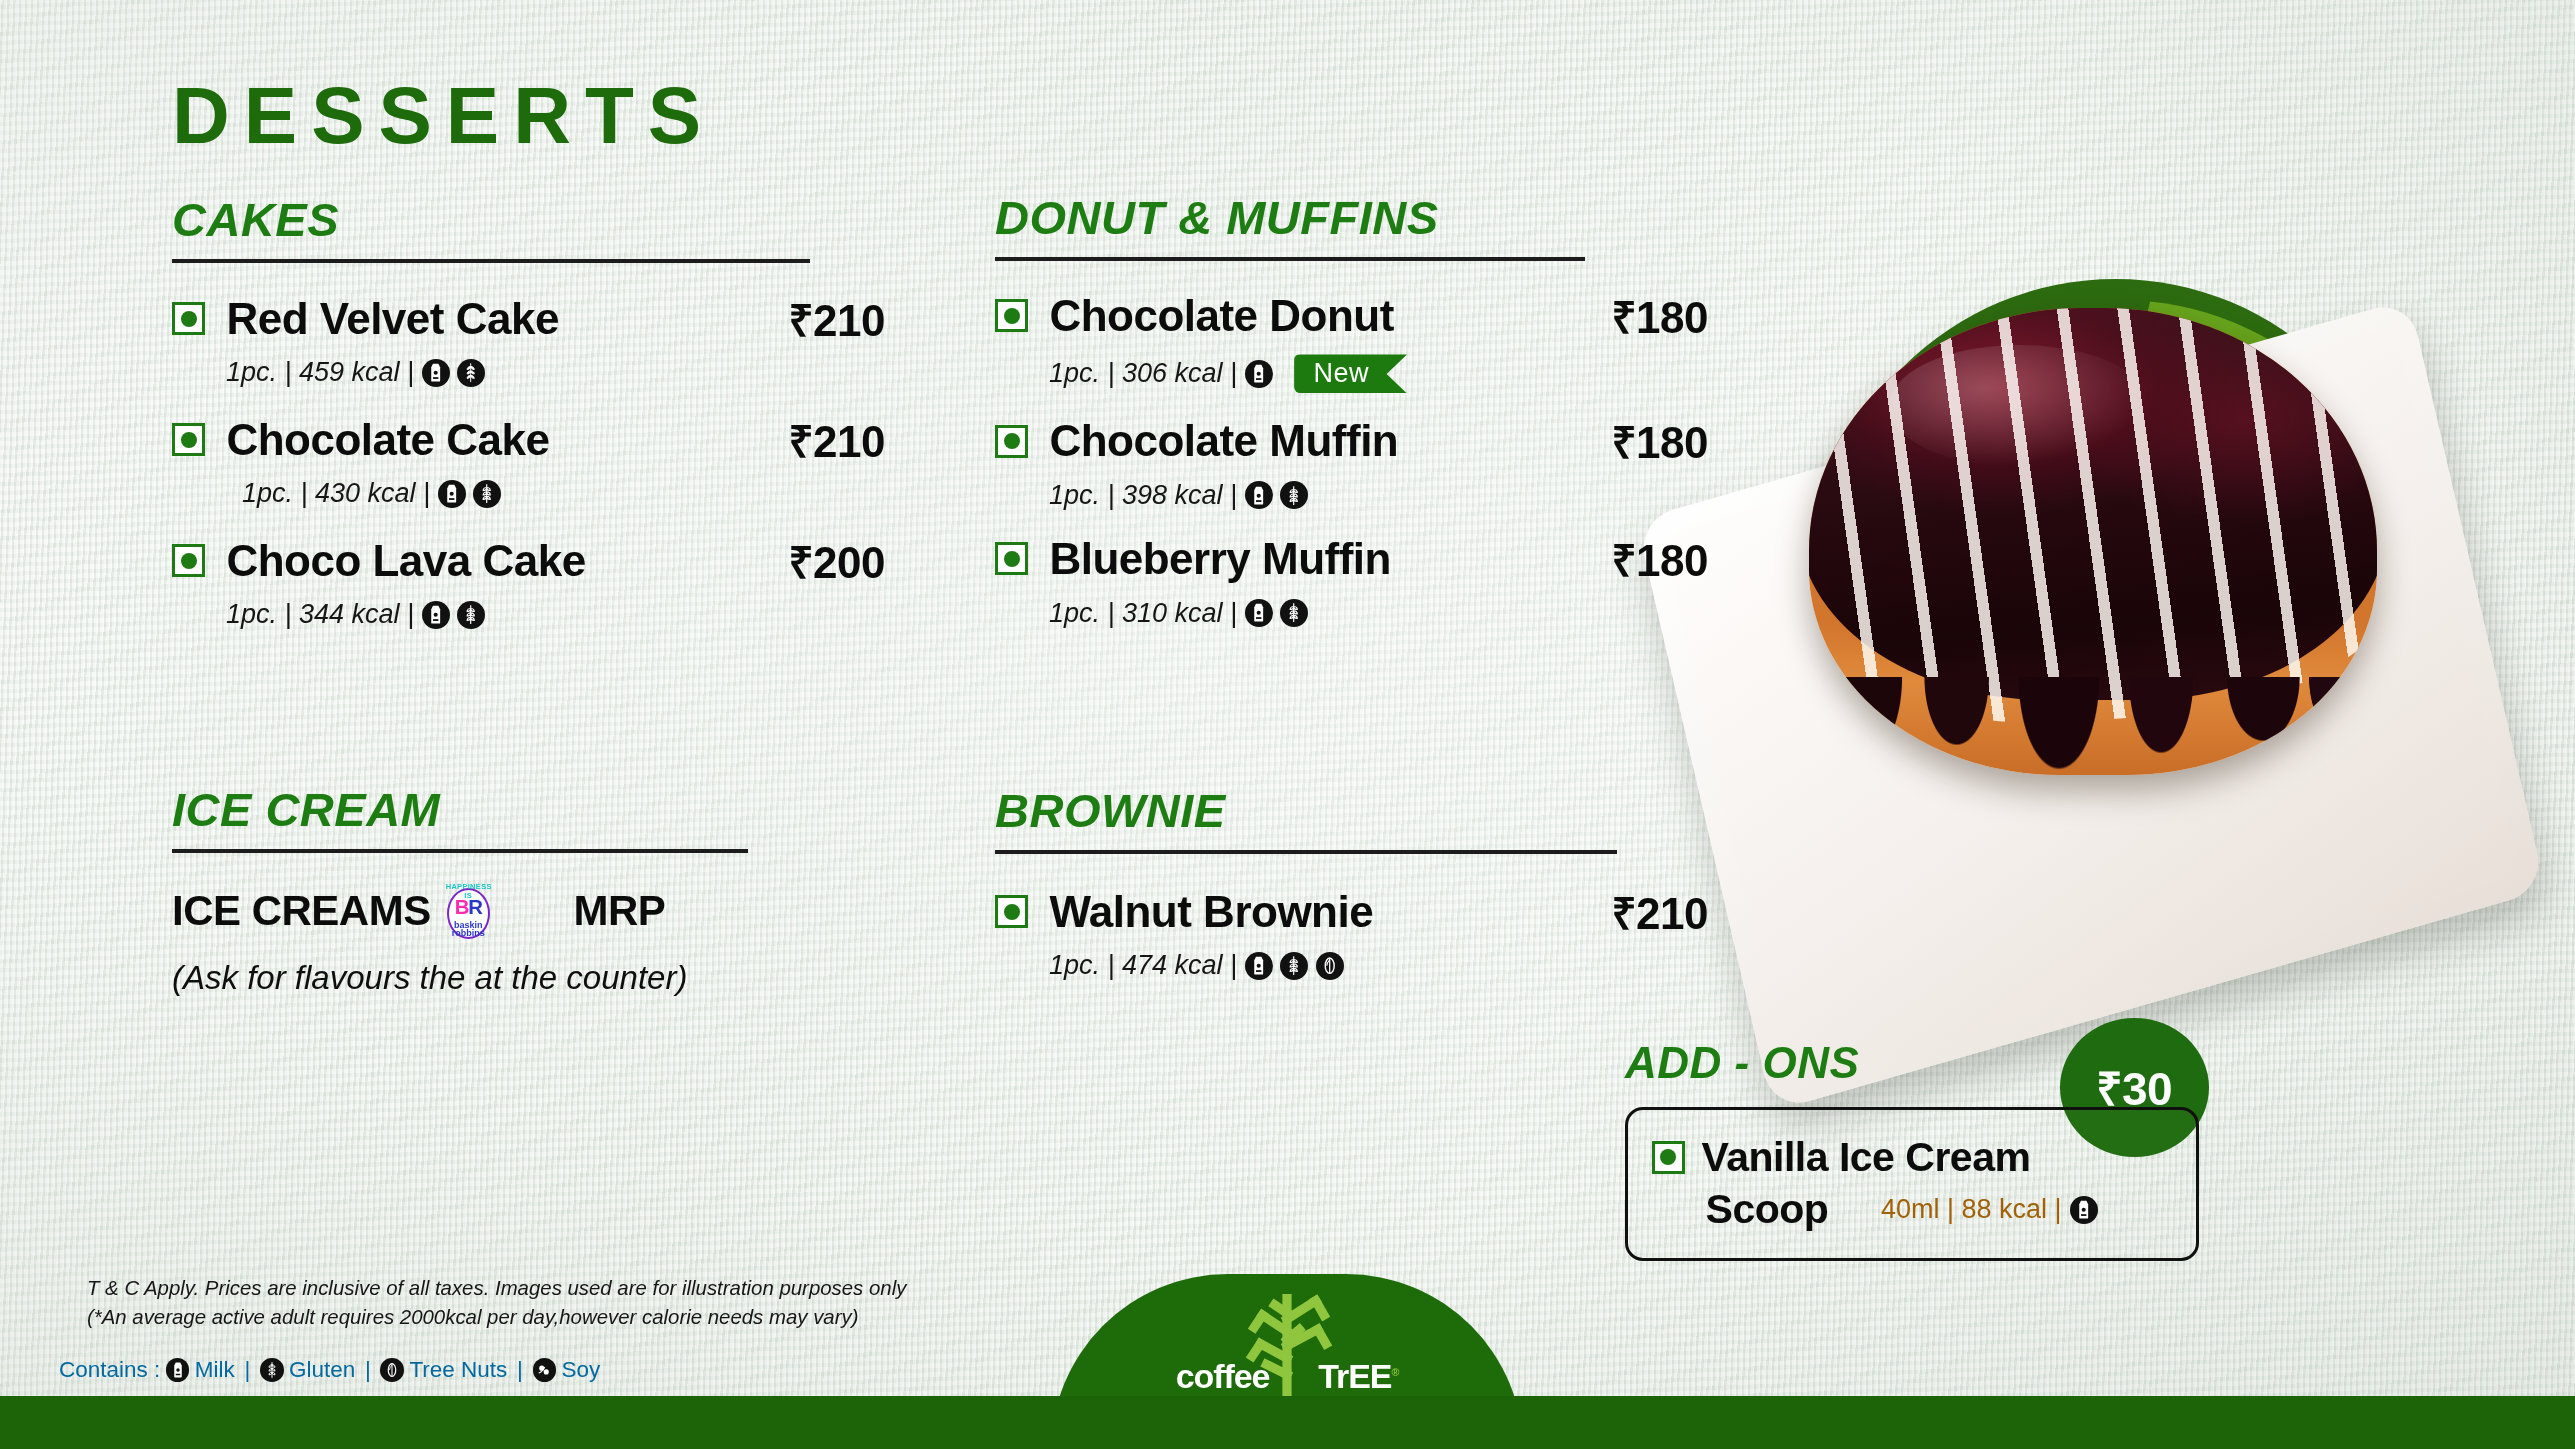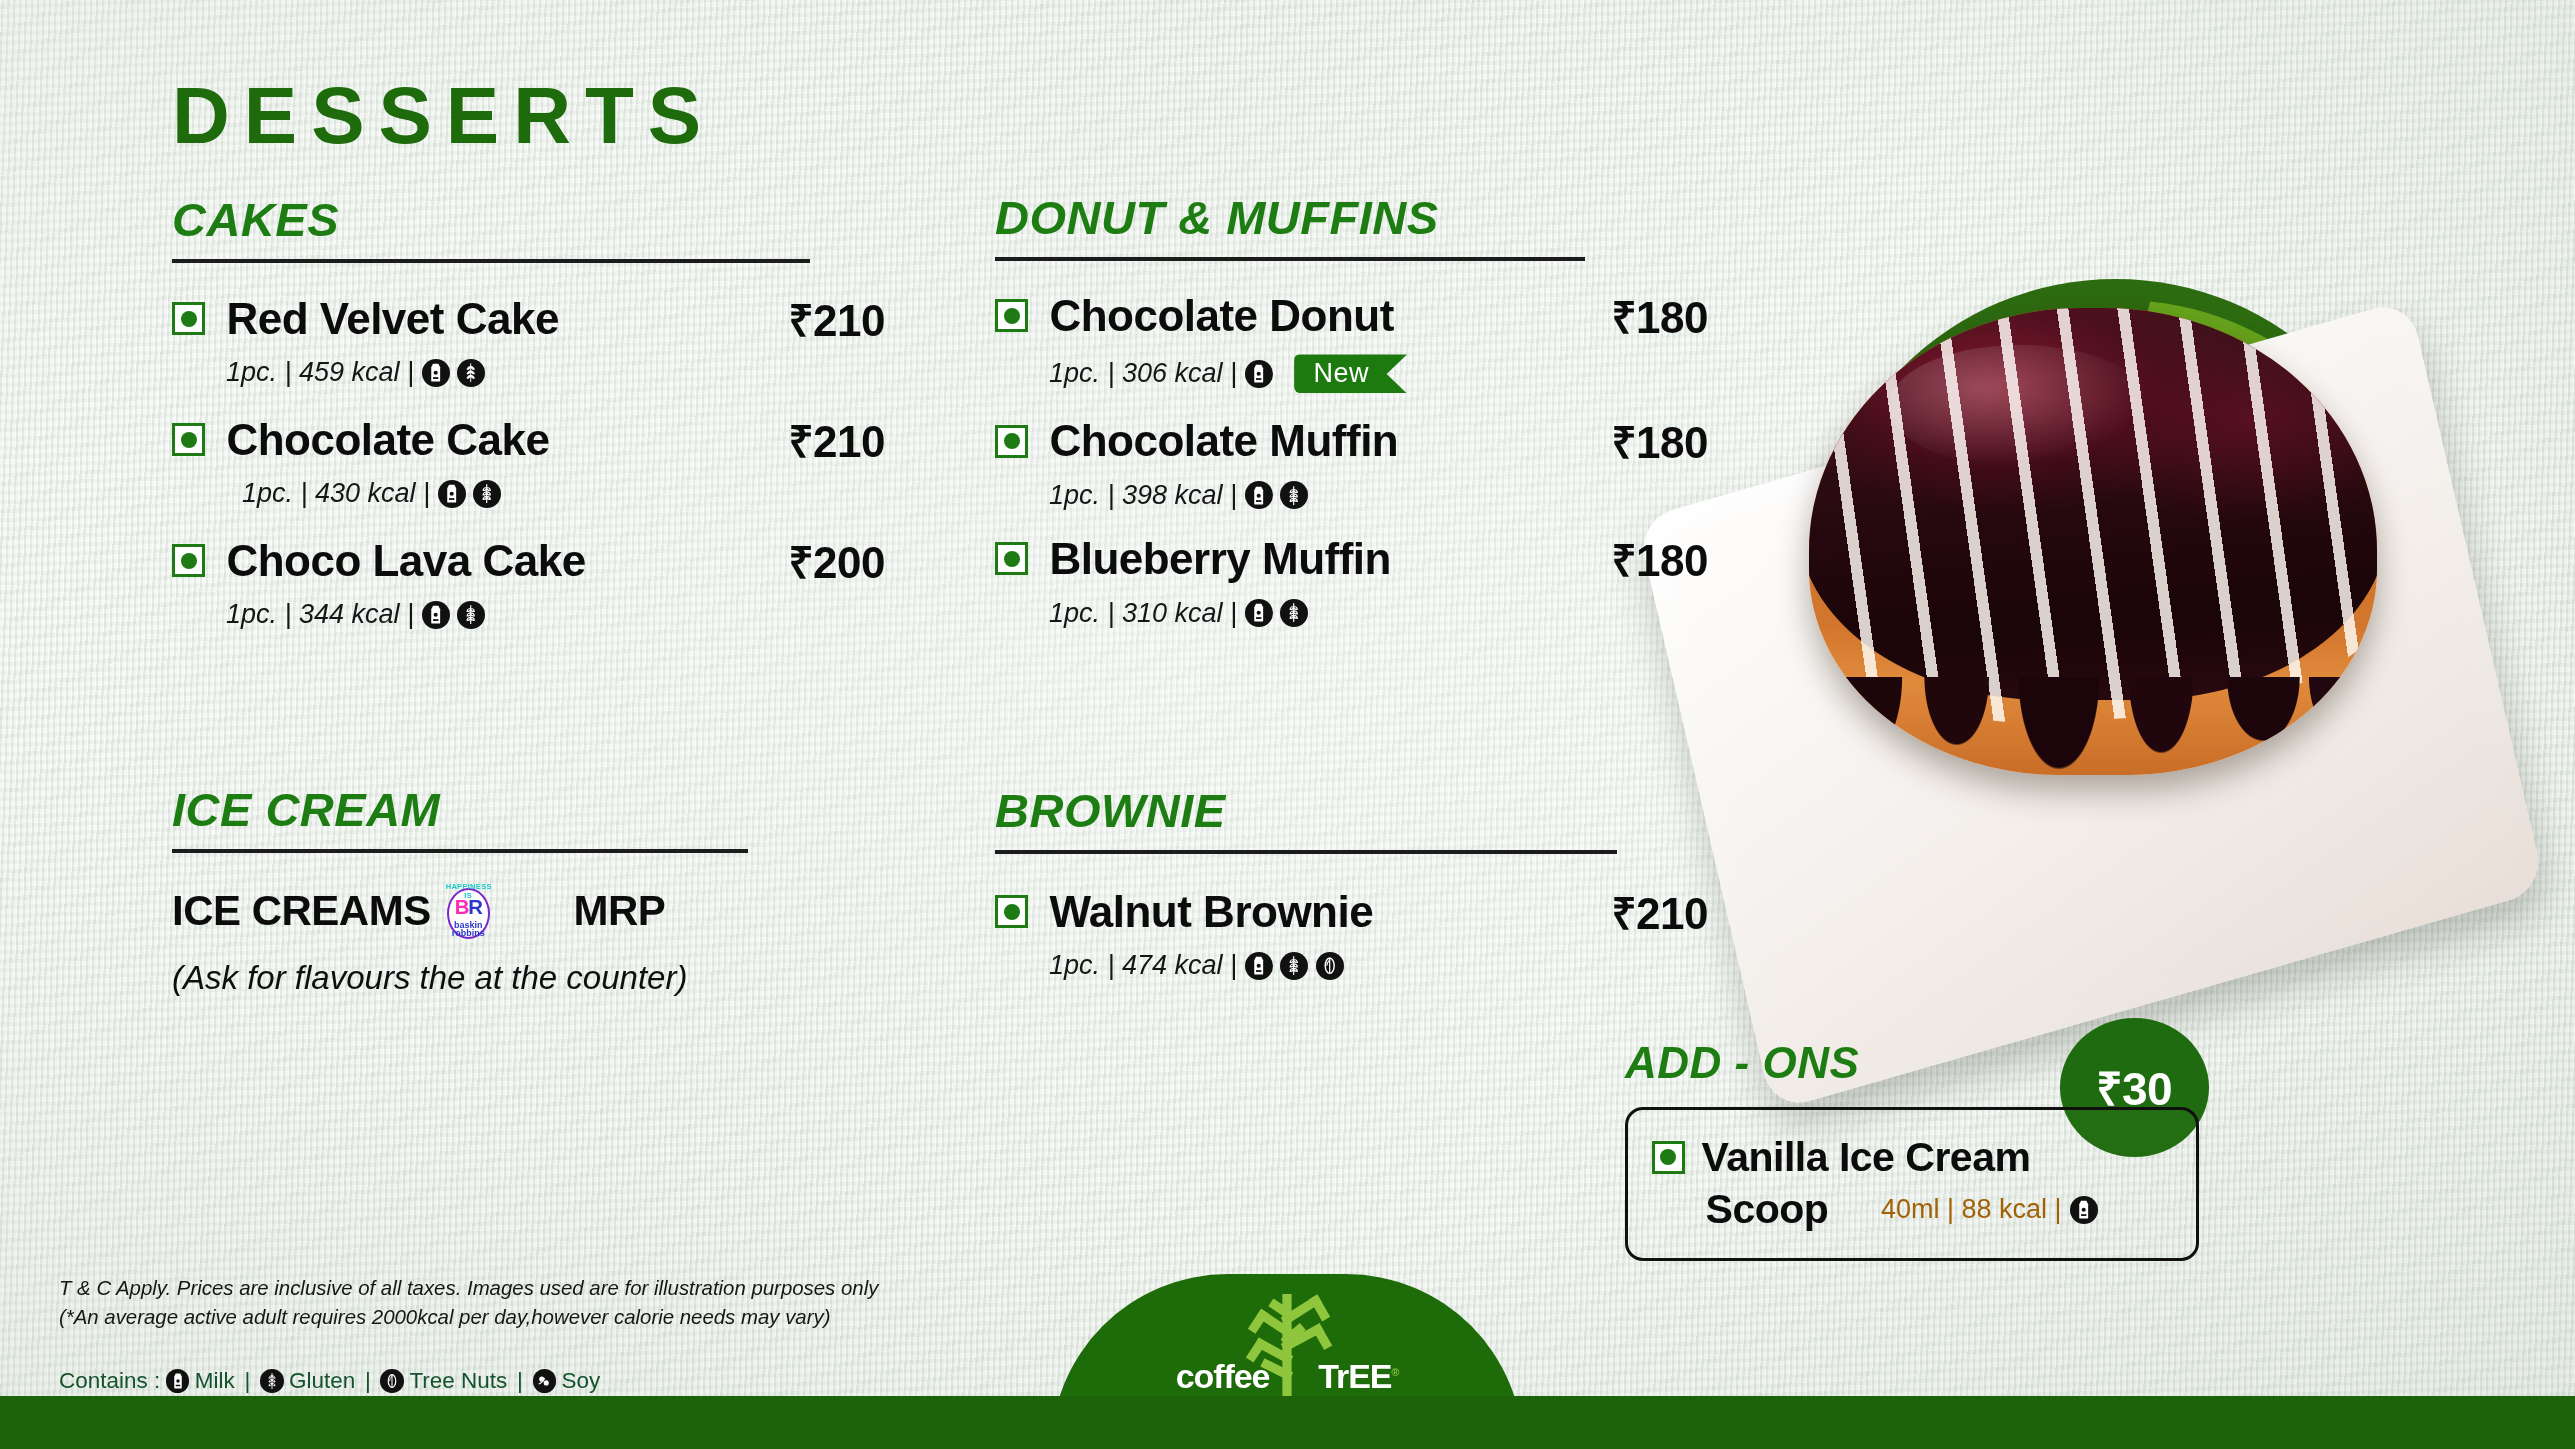--- a/index.html
+++ b/index.html
@@ -197,22 +197,22 @@
     position:relative; z-index:2;
   }
   .addons-line1 { display:flex; align-items:center; }
   .addons-name { font-size:41px; font-weight:700; color:#0c0c0c; margin-left:17px; letter-spacing:-0.5px; }
   .addons-line2 { display:flex; align-items:center; gap:8.6px; margin-top:5.4px; margin-left:54px; }
   .addons-scoop { font-size:41px; font-weight:700; color:#0c0c0c; letter-spacing:-0.5px; }
   .addons-meta { font-size:27px; color:#a16207;margin-left:44px; }
 
   
   #footer { position:absolute; left:59px; top:1274px; width:912px; }
-  .tc { font-size:20.4px; font-style:italic; color:#161616; line-height:1.42; }
-  .contains { display:flex; align-items:center; gap:5.4px; font-size:22.5px; color:#14532d; margin-top:36px; }
+  .tc { font-size:20.4px; font-style:italic; color:#161616; line-height:1.42;padding-left:28px; }
+  .contains { display:flex; align-items:center; gap:5.4px; font-size:22.5px; color:#0369a1; margin-top:25px; }
   .contains .alg { width:23.6px; height:23.6px; }
   .contains .alg svg { width:18px; height:18px; }
   .contains .sep { margin:0 4.3px; }
 
   
   #brand {
     position:absolute; left:1051px; top:1274px; width:472px; height:177px;
     background:#1d6b09;
     border-radius:236px 236px 0 0;
     overflow:hidden;

